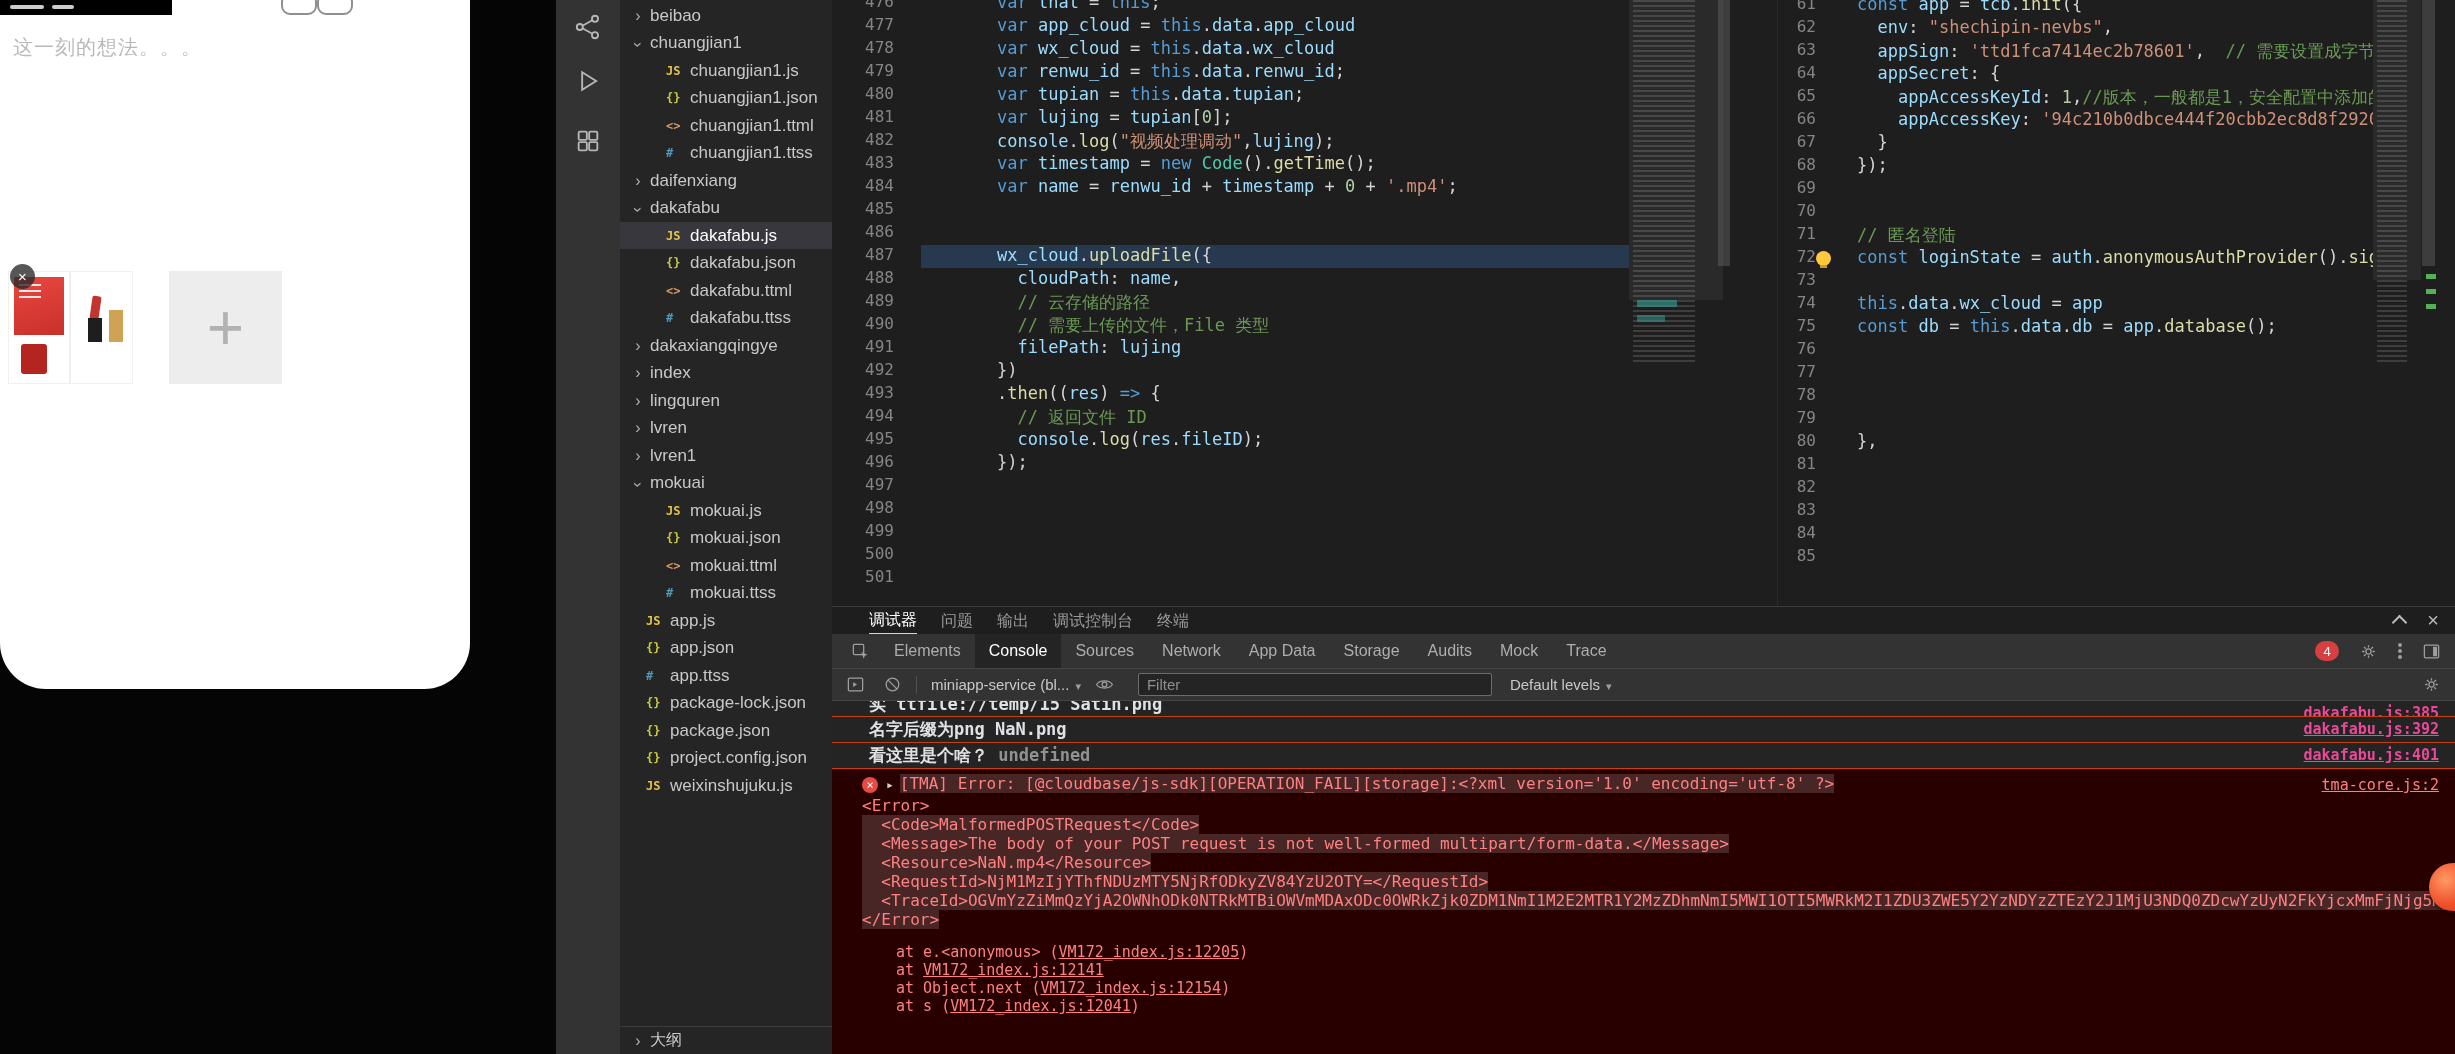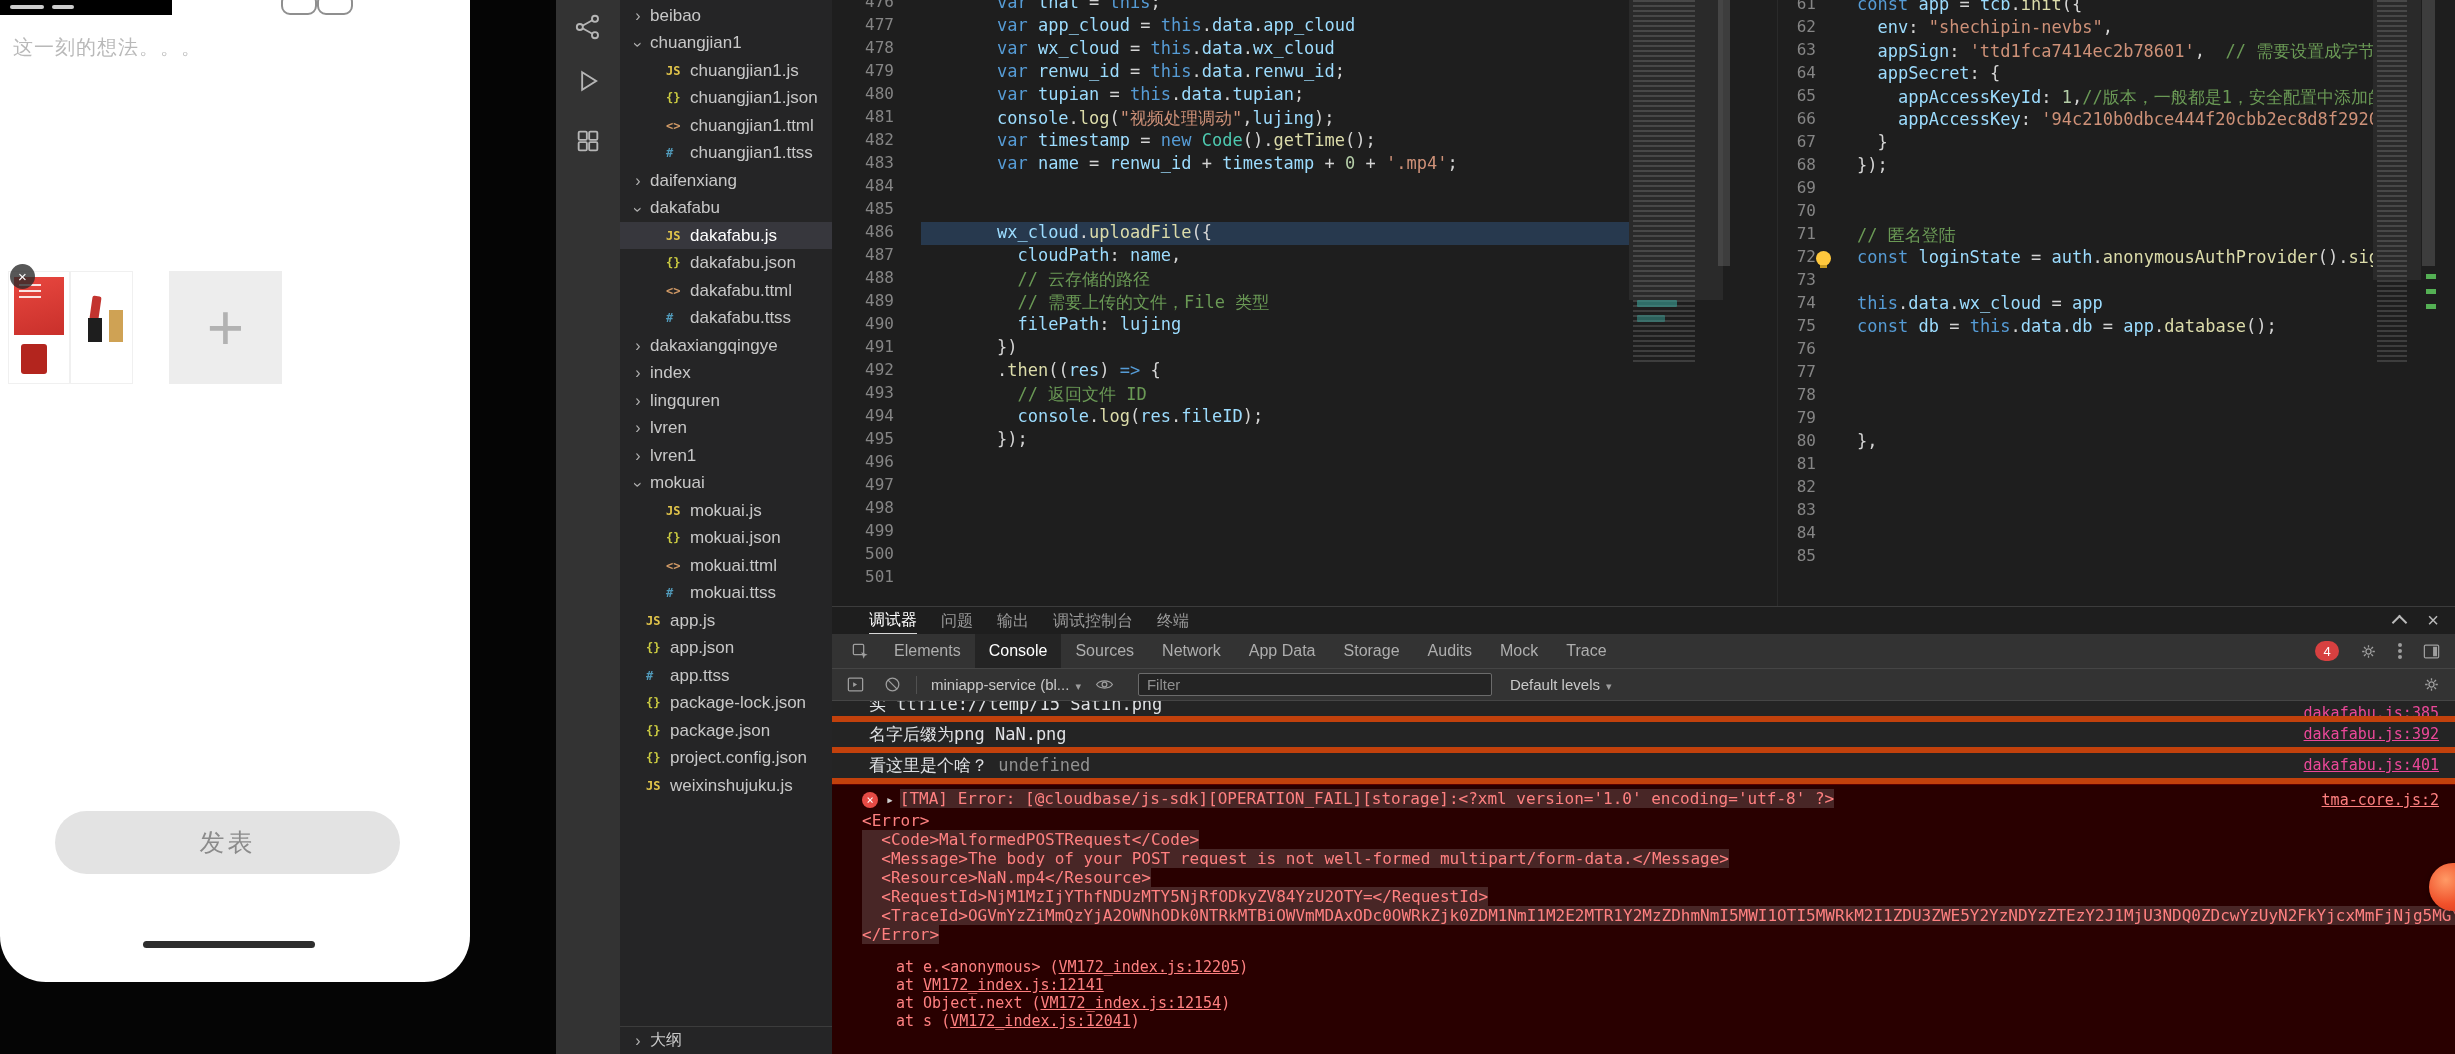--- a/index.html
+++ b/index.html
@@ -1,21 +1,21 @@
 <!DOCTYPE html>
 <html><head>
 <meta charset="utf-8">
 <style>
   html,body{margin:0;padding:0;background:#000;}
   #stage{position:relative;width:2455px;height:1054px;background:#1e1e1e;overflow:hidden;
          font-family:"Liberation Sans",sans-serif;color:#ccc;}
 
   
   .sim{position:absolute;left:0;top:0;width:556px;height:1054px;background:#050505;}
-  .phone{position:absolute;left:0;top:0;width:470px;height:982px;background:#fff;border-radius:0 0 46px 46px;overflow:hidden;}
+  .phone{position:absolute;left:0;top:0;width:470px;height:689px;background:#fff;border-radius:0 0 46px 46px;overflow:hidden;}
   .ph-strip{position:absolute;left:0;top:0;width:172px;height:15px;background:#000;}
   .ph-strip i{position:absolute;top:5px;height:4px;background:rgba(255,255,255,.8);border-radius:2px;}
   .cap{position:absolute;top:-7px;width:32px;height:18px;border:2px solid #8f8f8f;border-radius:9px;background:#fff;}
   .cap1{left:281px}.cap2{left:317px}
   .thought{position:absolute;left:13px;top:34px;font-size:20px;color:#b9b9b9;letter-spacing:1px;}
   .thumb{position:absolute;top:271px;height:113px;background:#fff;overflow:hidden;border:1px solid #f0f0f0;box-sizing:border-box;}
   .t1{left:8px;width:62px;}
   .t1a{position:absolute;left:5px;top:5px;right:5px;height:58px;background:linear-gradient(165deg,#e8473f,#c9302b);}
   .t1c{position:absolute;left:10px;top:12px;width:22px;height:16px;
        background:repeating-linear-gradient(to bottom,rgba(255,255,255,.85) 0 2px,transparent 2px 6px);}
@@ -109,21 +109,21 @@
          border-bottom:1px solid #454545;display:flex;align-items:center;box-sizing:border-box;}
   .sepv{width:1px;height:18px;background:#515151;margin:0 14px;}
   .ctx{display:flex;align-items:flex-end;gap:6px;font-size:15px;color:#c9c9c9;}
   .dd{font-size:11px;color:#9e9e9e;}
   .finput{margin-left:24px;width:336px;height:21px;background:#242424;border:1px solid #6b6b6b;border-radius:2px;
           color:#ddd;font-size:15px;padding:0 8px;font-family:"Liberation Sans",sans-serif;}
   .finput::placeholder{color:#8f8f8f;}
 
   .dcon{position:absolute;top:67px;left:0;right:0;bottom:0;background:#242424;font-family:"DejaVu Sans Mono",monospace;overflow:hidden;}
   .crow{position:relative;padding:2px 160px 2px 37px;font-size:17px;line-height:21px;color:#dfe1e4;
-        border-bottom:6px solid #c2410c;white-space:pre;}
+        border-bottom:1px solid #c2410c;white-space:pre;font-weight:bold;}
   .crow.clipped{height:15px;padding-top:0;padding-bottom:0;overflow:hidden;}
   .crow.clipped .inner{margin-top:-7px;}
   .muted{color:#919191;}
   .src{position:absolute;right:16px;top:2px;font-size:15px;color:#ec4899;text-decoration:underline;}
   .errblk{position:relative;background:#290000;border-top:1px solid #5c0000;color:#ff8080;min-height:287px;}
   .ehead{position:relative;padding:4px 140px 1px 30px;font-size:16px;line-height:20px;white-space:pre;}
   .xcirc{display:inline-block;width:16px;height:16px;border-radius:50%;background:#e64b45;color:#fff;
          font-size:12px;line-height:16px;text-align:center;margin-right:8px;}
   .earr{color:#d0d0d0;margin-right:6px;font-size:13px;}
   .esrc{color:#ff8080;top:5px;}
@@ -347,20 +347,21 @@
           <div class="ln">499</div>
           <div class="ln">500</div>
           <div class="ln">501</div>
         </div>
       <div class="code">
           <div class="cl"><span class="tk-pl">    </span><span class="tk-kw">var</span><span class="tk-pl"> </span><span class="tk-id">that</span><span class="tk-pl"> = </span><span class="tk-kw">this</span><span class="tk-pl">;</span></div>
           <div class="cl"><span class="tk-pl">    </span><span class="tk-kw">var</span><span class="tk-pl"> </span><span class="tk-id">app_cloud</span><span class="tk-pl"> = </span><span class="tk-kw">this</span><span class="tk-pl">.</span><span class="tk-id">data</span><span class="tk-pl">.</span><span class="tk-id">app_cloud</span></div>
           <div class="cl"><span class="tk-pl">    </span><span class="tk-kw">var</span><span class="tk-pl"> </span><span class="tk-id">wx_cloud</span><span class="tk-pl"> = </span><span class="tk-kw">this</span><span class="tk-pl">.</span><span class="tk-id">data</span><span class="tk-pl">.</span><span class="tk-id">wx_cloud</span></div>
           <div class="cl"><span class="tk-pl">    </span><span class="tk-kw">var</span><span class="tk-pl"> </span><span class="tk-id">renwu_id</span><span class="tk-pl"> = </span><span class="tk-kw">this</span><span class="tk-pl">.</span><span class="tk-id">data</span><span class="tk-pl">.</span><span class="tk-id">renwu_id</span><span class="tk-pl">;</span></div>
           <div class="cl"><span class="tk-pl">    </span><span class="tk-kw">var</span><span class="tk-pl"> </span><span class="tk-id">tupian</span><span class="tk-pl"> = </span><span class="tk-kw">this</span><span class="tk-pl">.</span><span class="tk-id">data</span><span class="tk-pl">.</span><span class="tk-id">tupian</span><span class="tk-pl">;</span></div>
+          <div class="cl"><span class="tk-pl">    </span><span class="tk-kw">var</span><span class="tk-pl"> </span><span class="tk-id">lujing</span><span class="tk-pl"> = </span><span class="tk-id">tupian</span><span class="tk-pl">[</span><span class="tk-num">0</span><span class="tk-pl">];</span></div>
           <div class="cl"><span class="tk-pl">    </span><span class="tk-id">console</span><span class="tk-pl">.</span><span class="tk-fn">log</span><span class="tk-pl">(</span><span class="tk-str">"视频处理调动"</span><span class="tk-pl">,</span><span class="tk-id">lujing</span><span class="tk-pl">);</span></div>
           <div class="cl"><span class="tk-pl">    </span><span class="tk-kw">var</span><span class="tk-pl"> </span><span class="tk-id">timestamp</span><span class="tk-pl"> = </span><span class="tk-kw">new</span><span class="tk-pl"> </span><span class="tk-cls">Code</span><span class="tk-pl">().</span><span class="tk-fn">getTime</span><span class="tk-pl">();</span></div>
           <div class="cl"><span class="tk-pl">    </span><span class="tk-kw">var</span><span class="tk-pl"> </span><span class="tk-id">name</span><span class="tk-pl"> = </span><span class="tk-id">renwu_id</span><span class="tk-pl"> + </span><span class="tk-id">timestamp</span><span class="tk-pl"> + </span><span class="tk-num">0</span><span class="tk-pl"> + </span><span class="tk-str">'.mp4'</span><span class="tk-pl">;</span></div>
           <div class="cl"></div>
           <div class="cl"></div>
           <div class="cl hl"><span class="tk-pl">    </span><span class="tk-id">wx_cloud</span><span class="tk-pl">.</span><span class="tk-fn">uploadFile</span><span class="tk-pl">({</span></div>
           <div class="cl"><span class="tk-pl">      </span><span class="tk-id">cloudPath</span><span class="tk-pl">: </span><span class="tk-id">name</span><span class="tk-pl">,</span></div>
           <div class="cl"><span class="tk-cm">      // 云存储的路径</span></div>
           <div class="cl"><span class="tk-cm">      // 需要上传的文件，File 类型</span></div>
           <div class="cl"><span class="tk-pl">      </span><span class="tk-id">filePath</span><span class="tk-pl">: </span><span class="tk-id">lujing</span></div>

